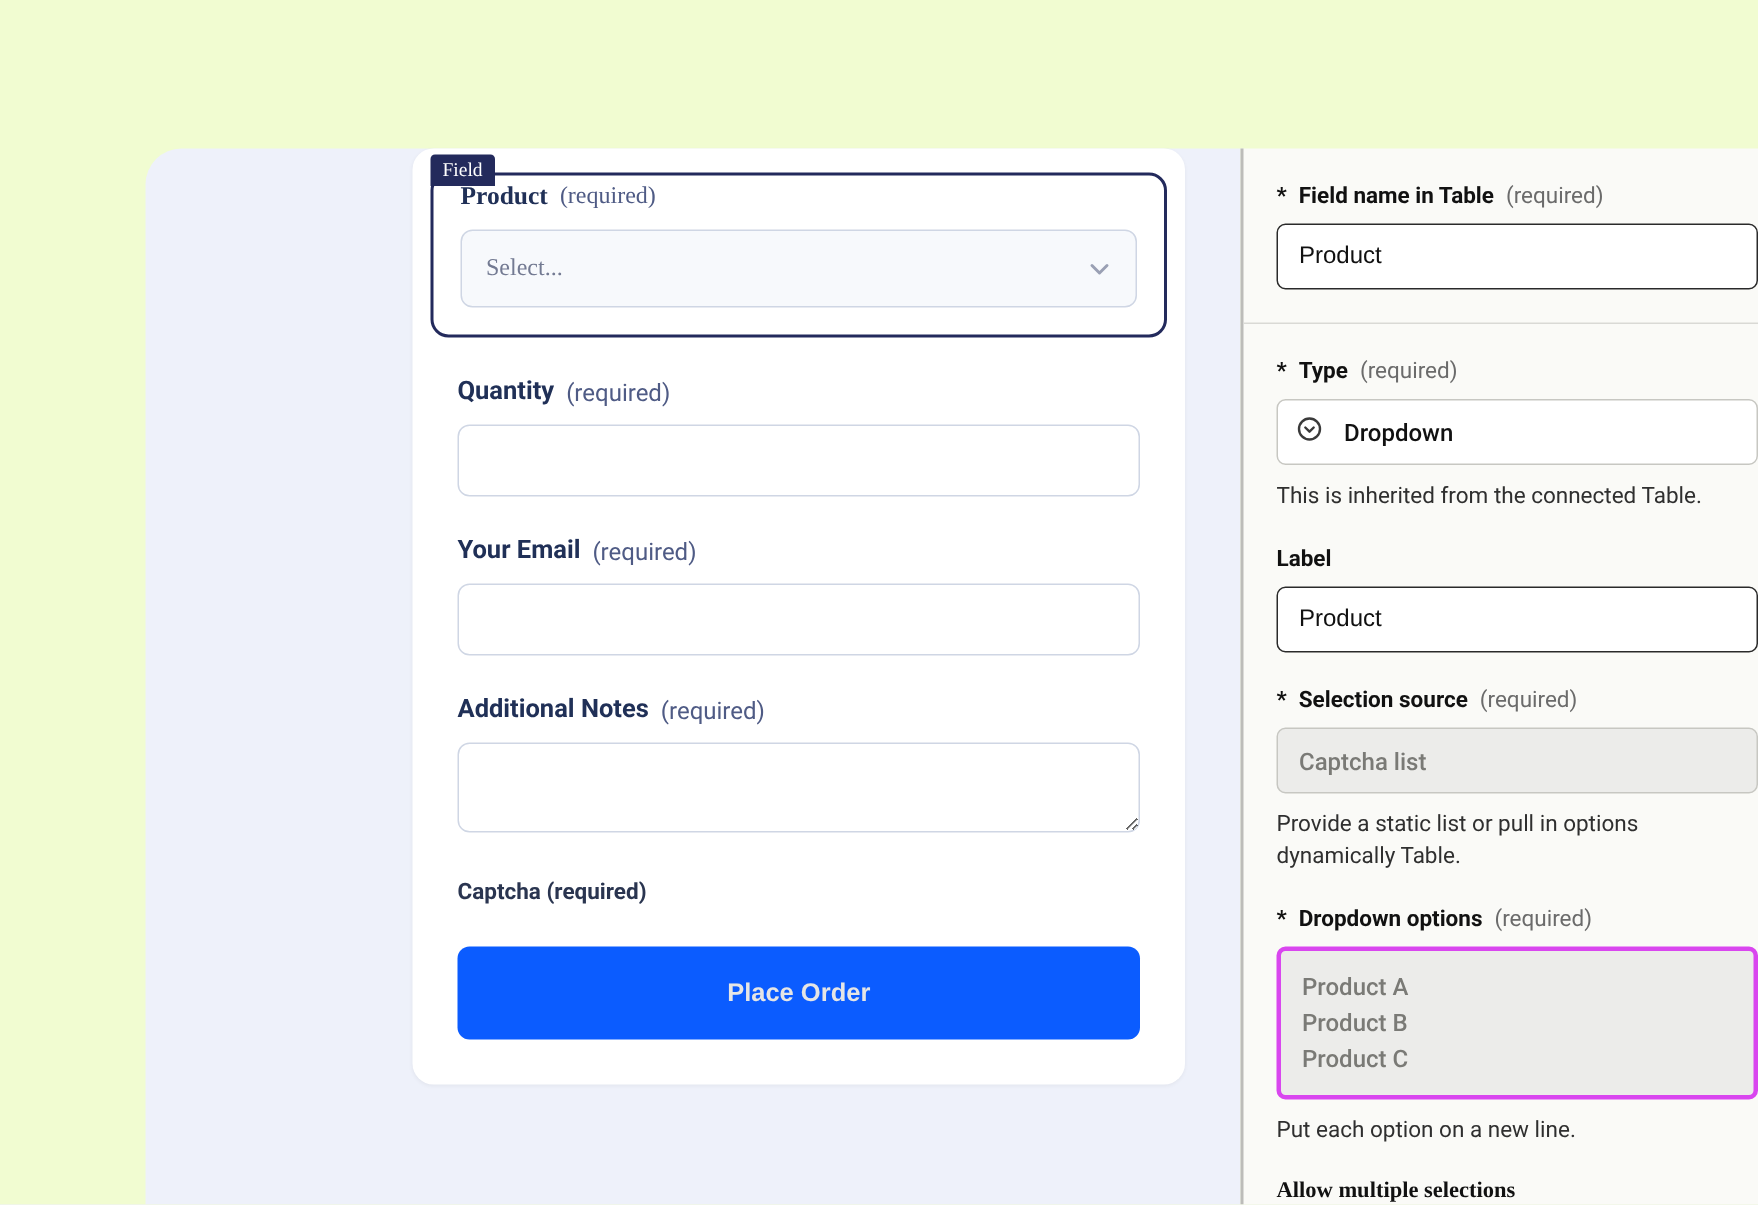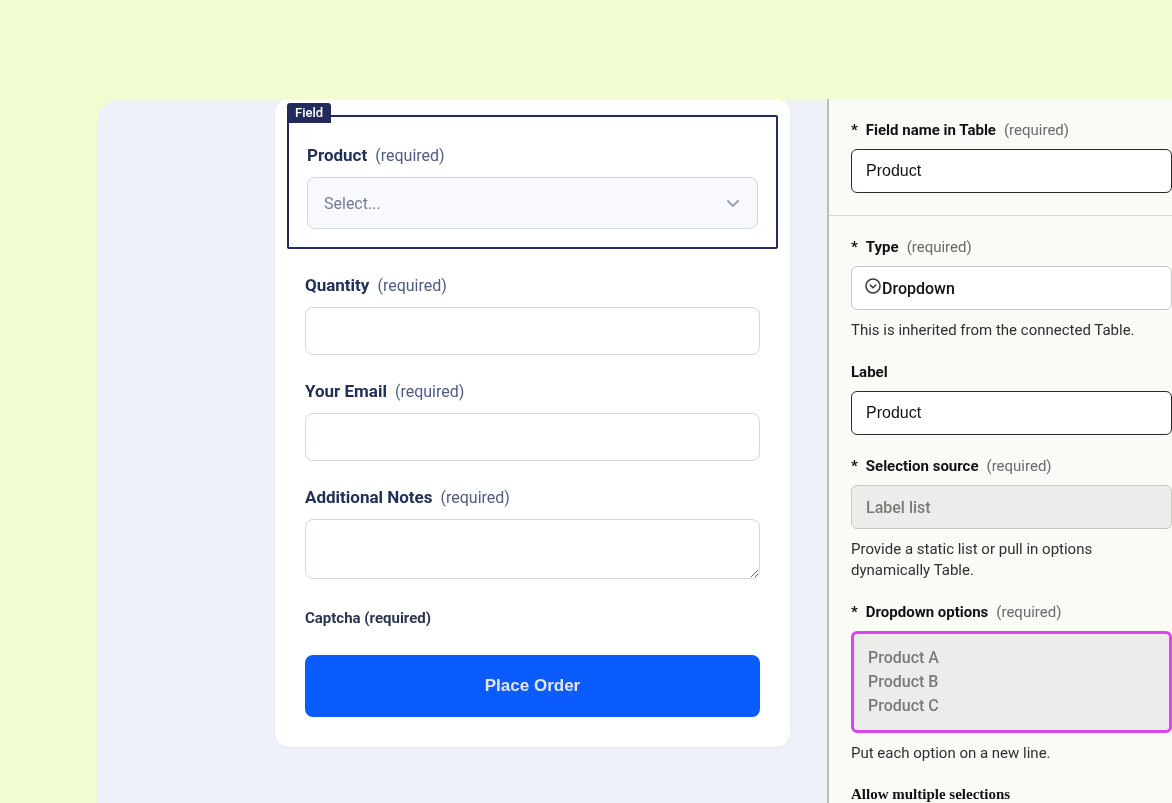--- a/index.html
+++ b/index.html
@@ -30,25 +30,26 @@
     width: 515px;
     background: #ffffff;
     border-radius: 14px;
     padding: 30px 30px 30px 30px;
     box-shadow: 0 1px 3px rgba(0,0,0,0.05);
   }
 
   .field-wrap { position: relative; margin-bottom: 26px; }
   .field-wrap.selected {
     border: 2px solid #232a5c;
-    border-radius: 2px;
-    padding: 28px 18px 18px 18px;
+    border-radius: 12px;
+    padding: 4px 18px 18px 18px;
     margin-left: -18px;
     margin-right: -18px;
     margin-top: -14px;
+    font-family: Liberation Serif, serif;
   }
   .field-tag {
     position: absolute;
     top: -14px;
     left: -2px;
     background: #232a5c;
     color: #fff;
     font-size: 13px;
     padding: 2px 8px 3px 8px;
     border-radius: 3px 3px 0 0;
@@ -156,21 +157,21 @@
   }
 
   .sb-type-row {
     width: 100%;
     height: 44px;
     border: 1px solid #c7c7c2;
     border-radius: 6px;
     background: #fff;
     display: flex;
     align-items: center;
-    gap: 0;
+    gap: 14px;
     padding: 15px 12px;
     font-size: 16px;
     color: #111;
     font-weight: 500;
   }
   .sb-type-row svg { flex-shrink: 0; }
 
   .sb-help { font-size: 15px; color: #2f2f2f; margin-top: 10px; line-height: 1.4; }
 
   .sb-textarea {
@@ -281,21 +282,21 @@
     <input class="sb-input" type="text" value="Product" style="">
   </div>
 
   <div class="sb-group">
     <div class="sb-label-row">
       <span class="sb-star">*</span>
       <span class="sb-label">Selection source</span>
       <span class="sb-req">(required)</span>
     </div>
     <div class="sb-input-disabled">
-      <span>Label list</span>
+      <span>Captcha list</span>
     </div>
     <div class="sb-help">Provide a static list or pull in options dynamically Table.</div>
   </div>
 
   <div class="sb-group">
     <div class="sb-label-row">
       <span class="sb-star">*</span>
       <span class="sb-label">Dropdown options</span>
       <span class="sb-req">(required)</span>
     </div>

